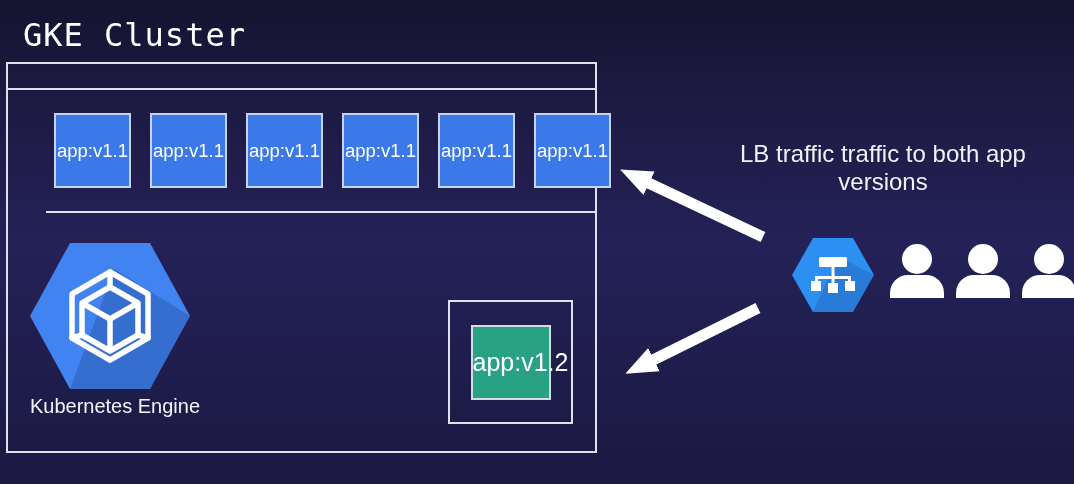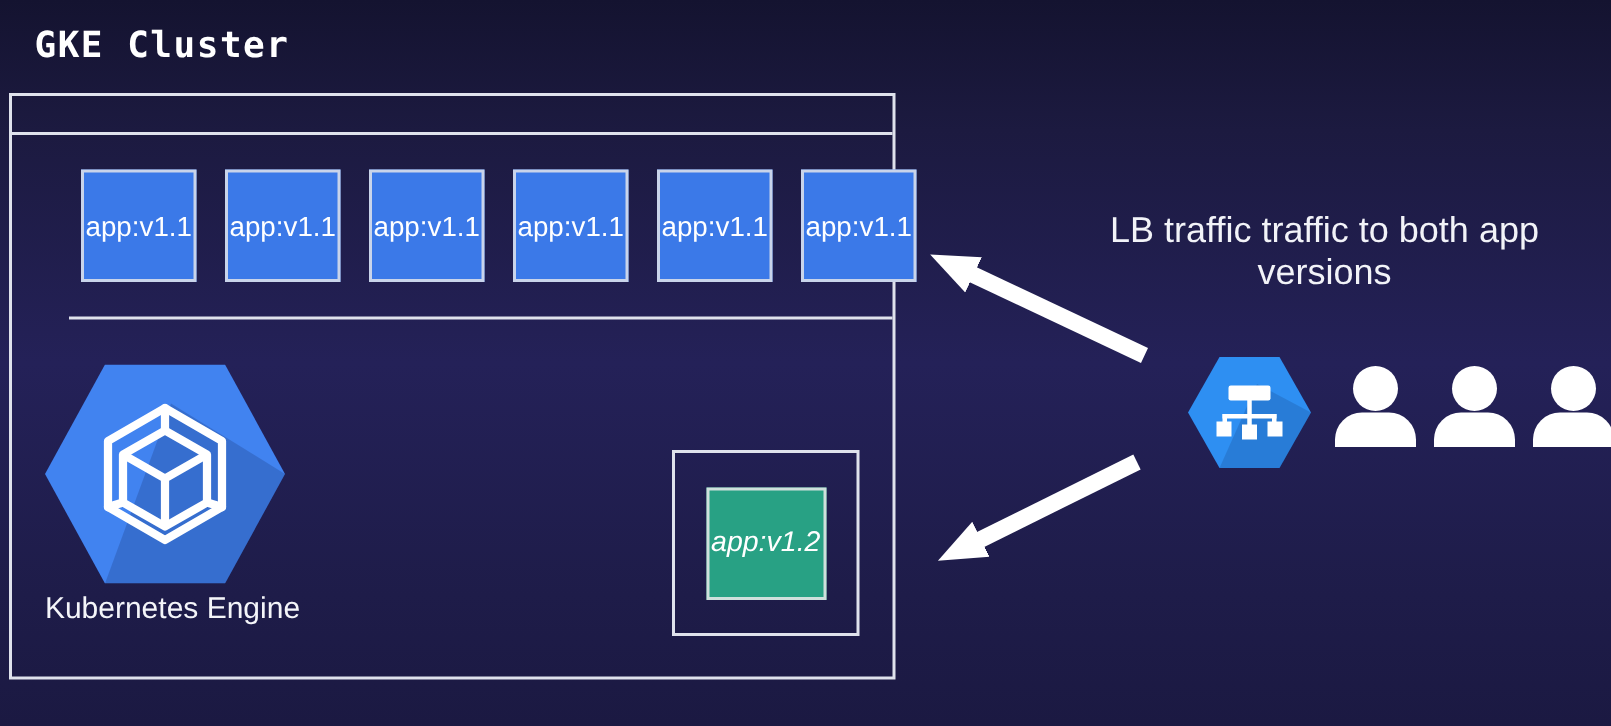--- a/index.html
+++ b/index.html
@@ -4,22 +4,22 @@
 <style>
   * { margin:0; padding:0; box-sizing:border-box; }
   body { background:#0d0d22; font-family:"Liberation Sans", sans-serif; }
   .canvas {
     position:relative; width:1074px; height:484px; overflow:hidden;
     background:linear-gradient(180deg,#141330 0%,#1c1a40 18%,#242158 50%,#1e1c49 82%,#1b1942 100%);
     color:#ffffff;
   }
   .title {
     position:absolute; left:23px; top:16px;
-    font-family:"DejaVu Sans Mono", monospace; font-weight:bold;
-    font-size:24px; letter-spacing:1px; color:#ffffff;
+    font-family:"DejaVu Sans Mono", monospace; font-weight:normal;
+    font-size:32px; letter-spacing:1px; color:#ffffff;
   }
   .cluster-box {
     position:absolute; left:6px; top:62px; width:591px; height:391px;
     border:2px solid #dfe2ec;
   }
   .cluster-header { height:26px; border-bottom:2px solid #dfe2ec; }
   .pods-row {
     height:123px; border-bottom:2px solid #dfe2ec;
     display:flex; align-items:center; padding-left:8px; gap:19px;margin-left:38px;
   }
@@ -38,22 +38,22 @@
     position:absolute; left:352px; top:245px; width:120px;
     text-align:center; font-size:21px; color:#f4f5f9;
   }
   .canary-container {
     position:absolute; left:448px; top:300px; width:125px; height:124px;
     border:2px solid #dfe2ec; display:flex; align-items:center; justify-content:center;
   }
   .pod-canary {
     width:80px; height:75px;
     background:#28a184; border:2px solid #cfe0dc;
-    display:flex; align-items:center; justify-content:center;
-    font-size:19px; color:#ffffff; white-space:nowrap;font-style:italic;
+    display:flex; align-items:center; 
+    font-size:25px; color:#ffffff; white-space:nowrap;
   }
   .annotation {
     position:absolute; left:705px; top:140px; width:356px;
     text-align:center; font-size:24px; line-height:28px; color:#f2f3f8;
   }
   .lb-hex { position:absolute; left:792px; top:238px; }
   .lb-label {
     position:absolute; left:778px; top:312px; width:110px;
     text-align:center; font-size:20px; line-height:27px; color:#f4f5f9;
   }

